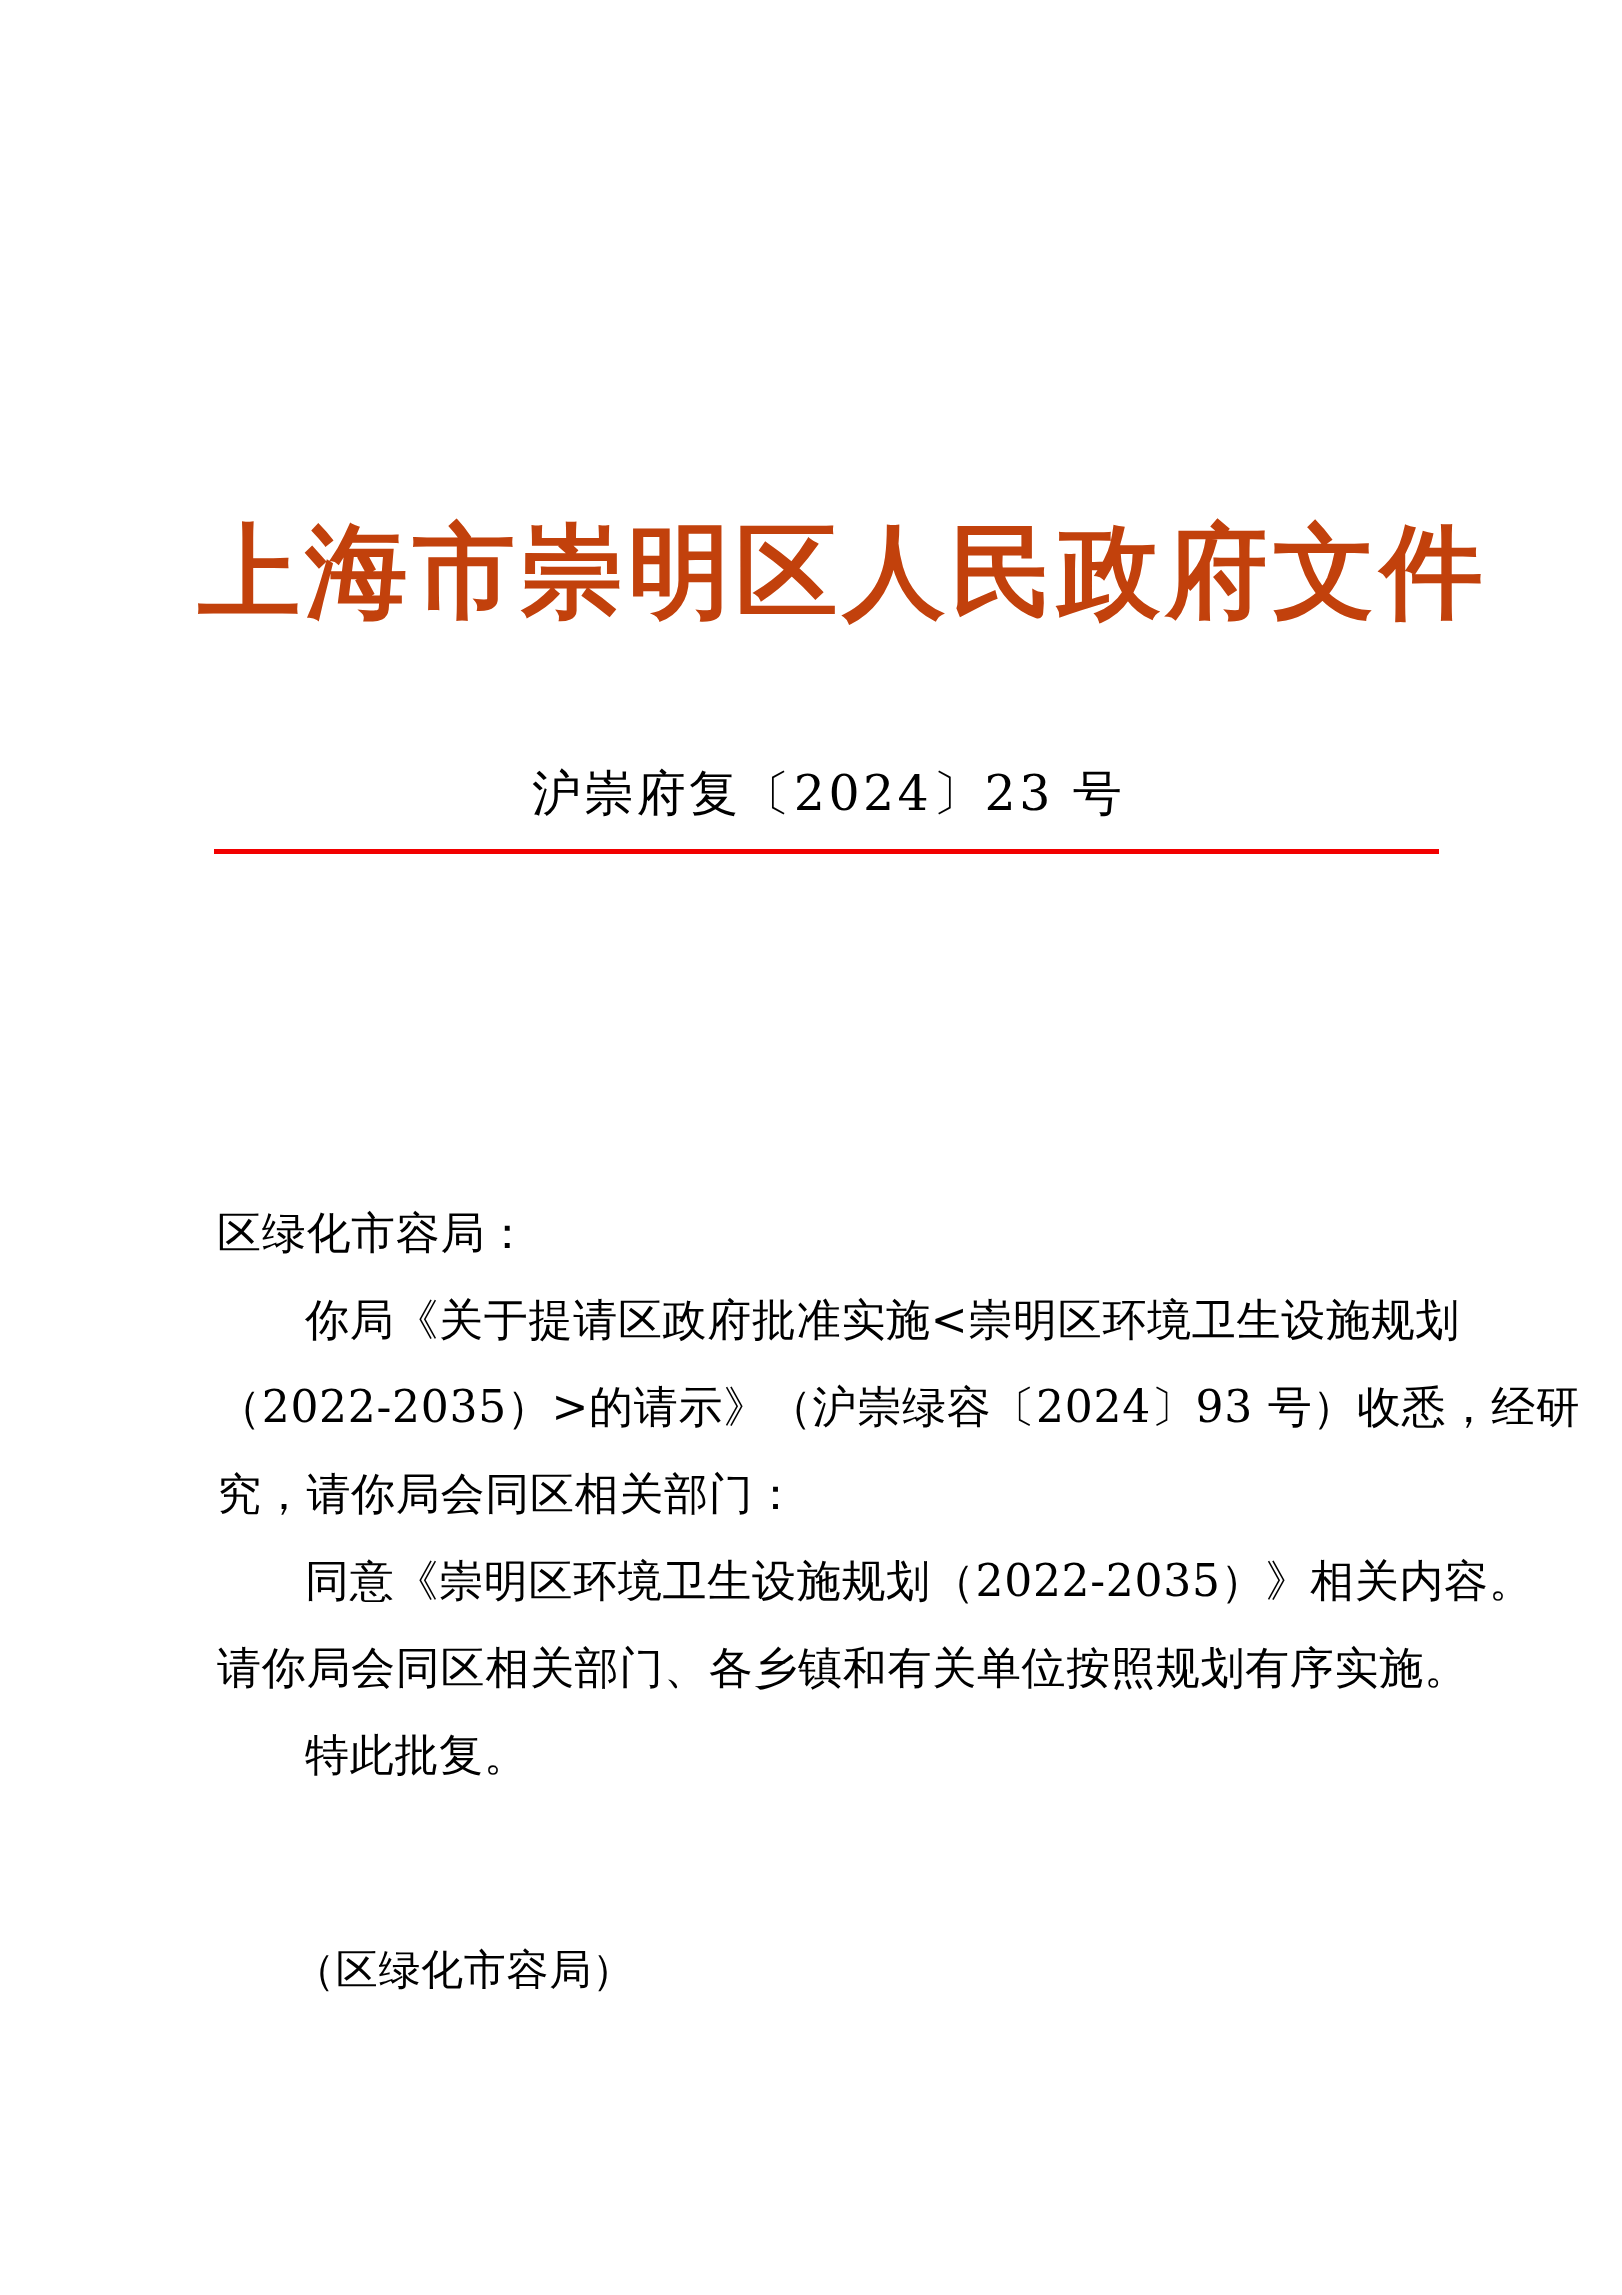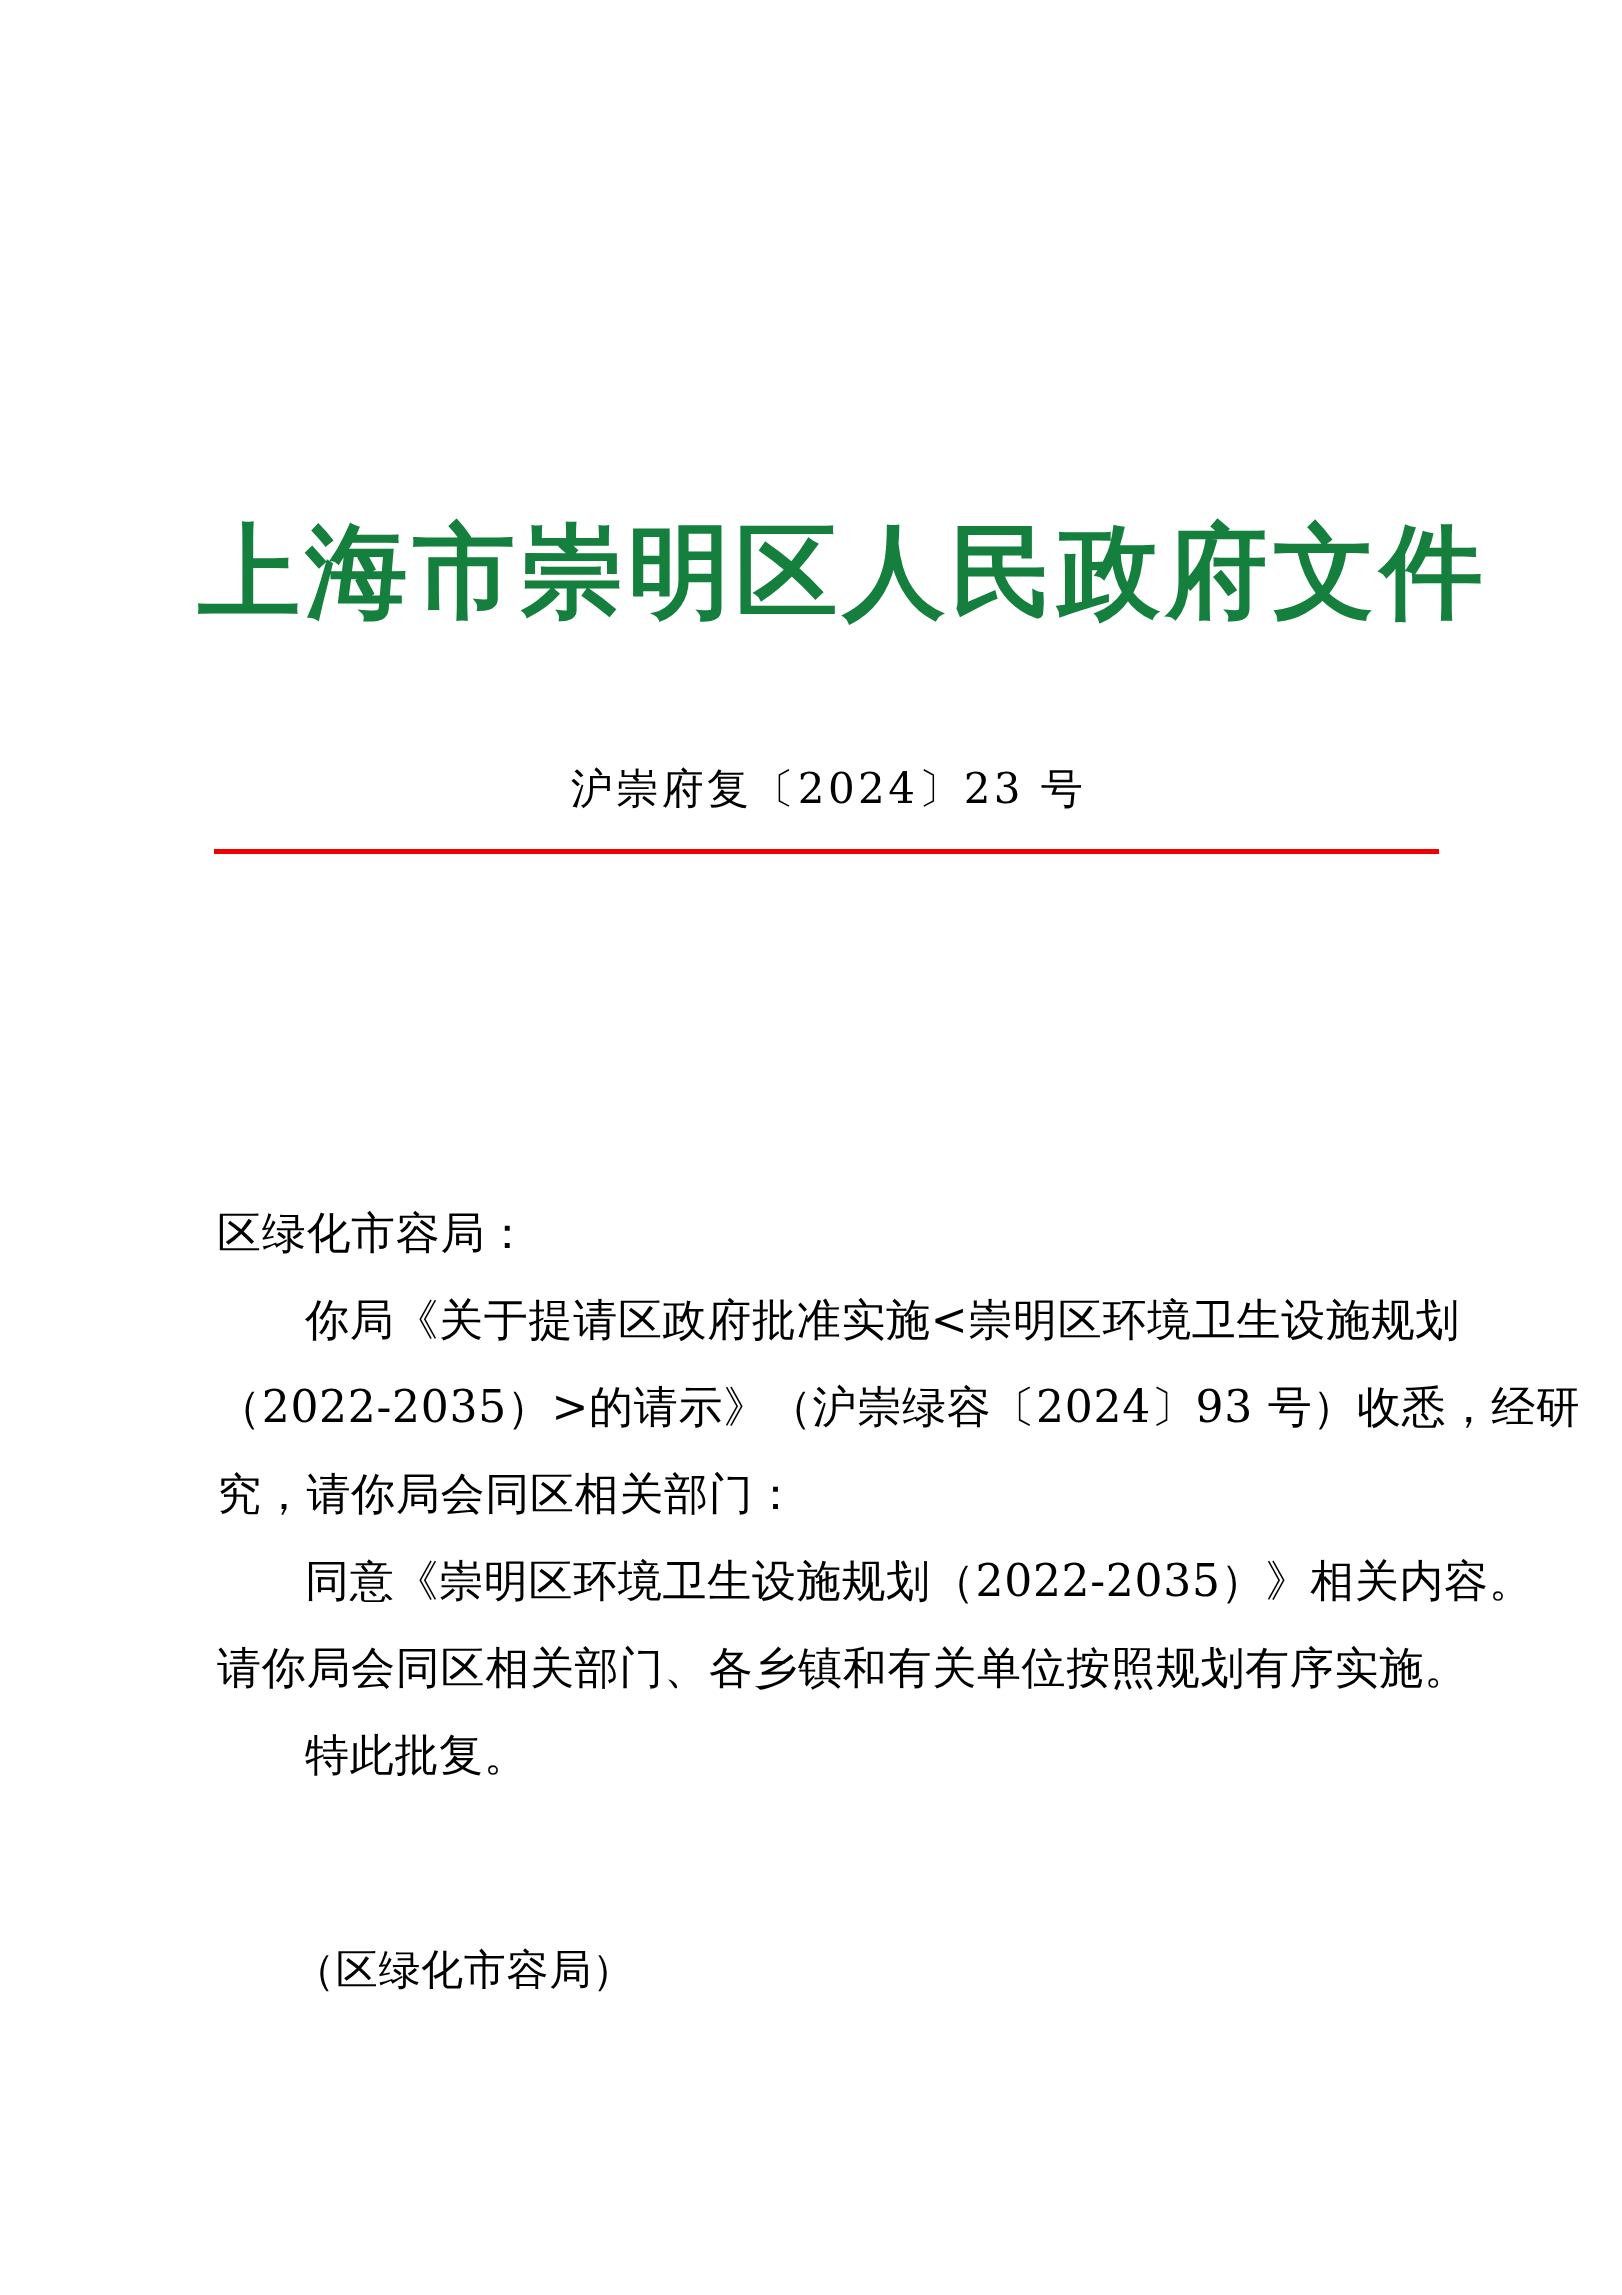--- a/index.html
+++ b/index.html
@@ -17,32 +17,32 @@
     overflow: hidden;
   }
   .letterhead {
     position: absolute;
     top: 513px;
     left: 198px;
     width: 1261px;
     text-align: center;
     font-size: 102px;
     font-weight: bold;
-    color: #15803d;
+    color: #c2410c;
     letter-spacing: 5.5px;
     line-height: 1.15;
     white-space: nowrap;
   }
   .doc-number {
     position: absolute;
     top: 762px;
     left: 215px;
     width: 1227px;
     text-align: center;
-    font-size: 42px;
+    font-size: 49px;
     letter-spacing: 3.4px;
     line-height: 1.3;
     white-space: nowrap;
   }
   .red-rule {
     position: absolute;
     top: 849px;
     left: 214px;
     width: 1225px;
     height: 4.8px;

